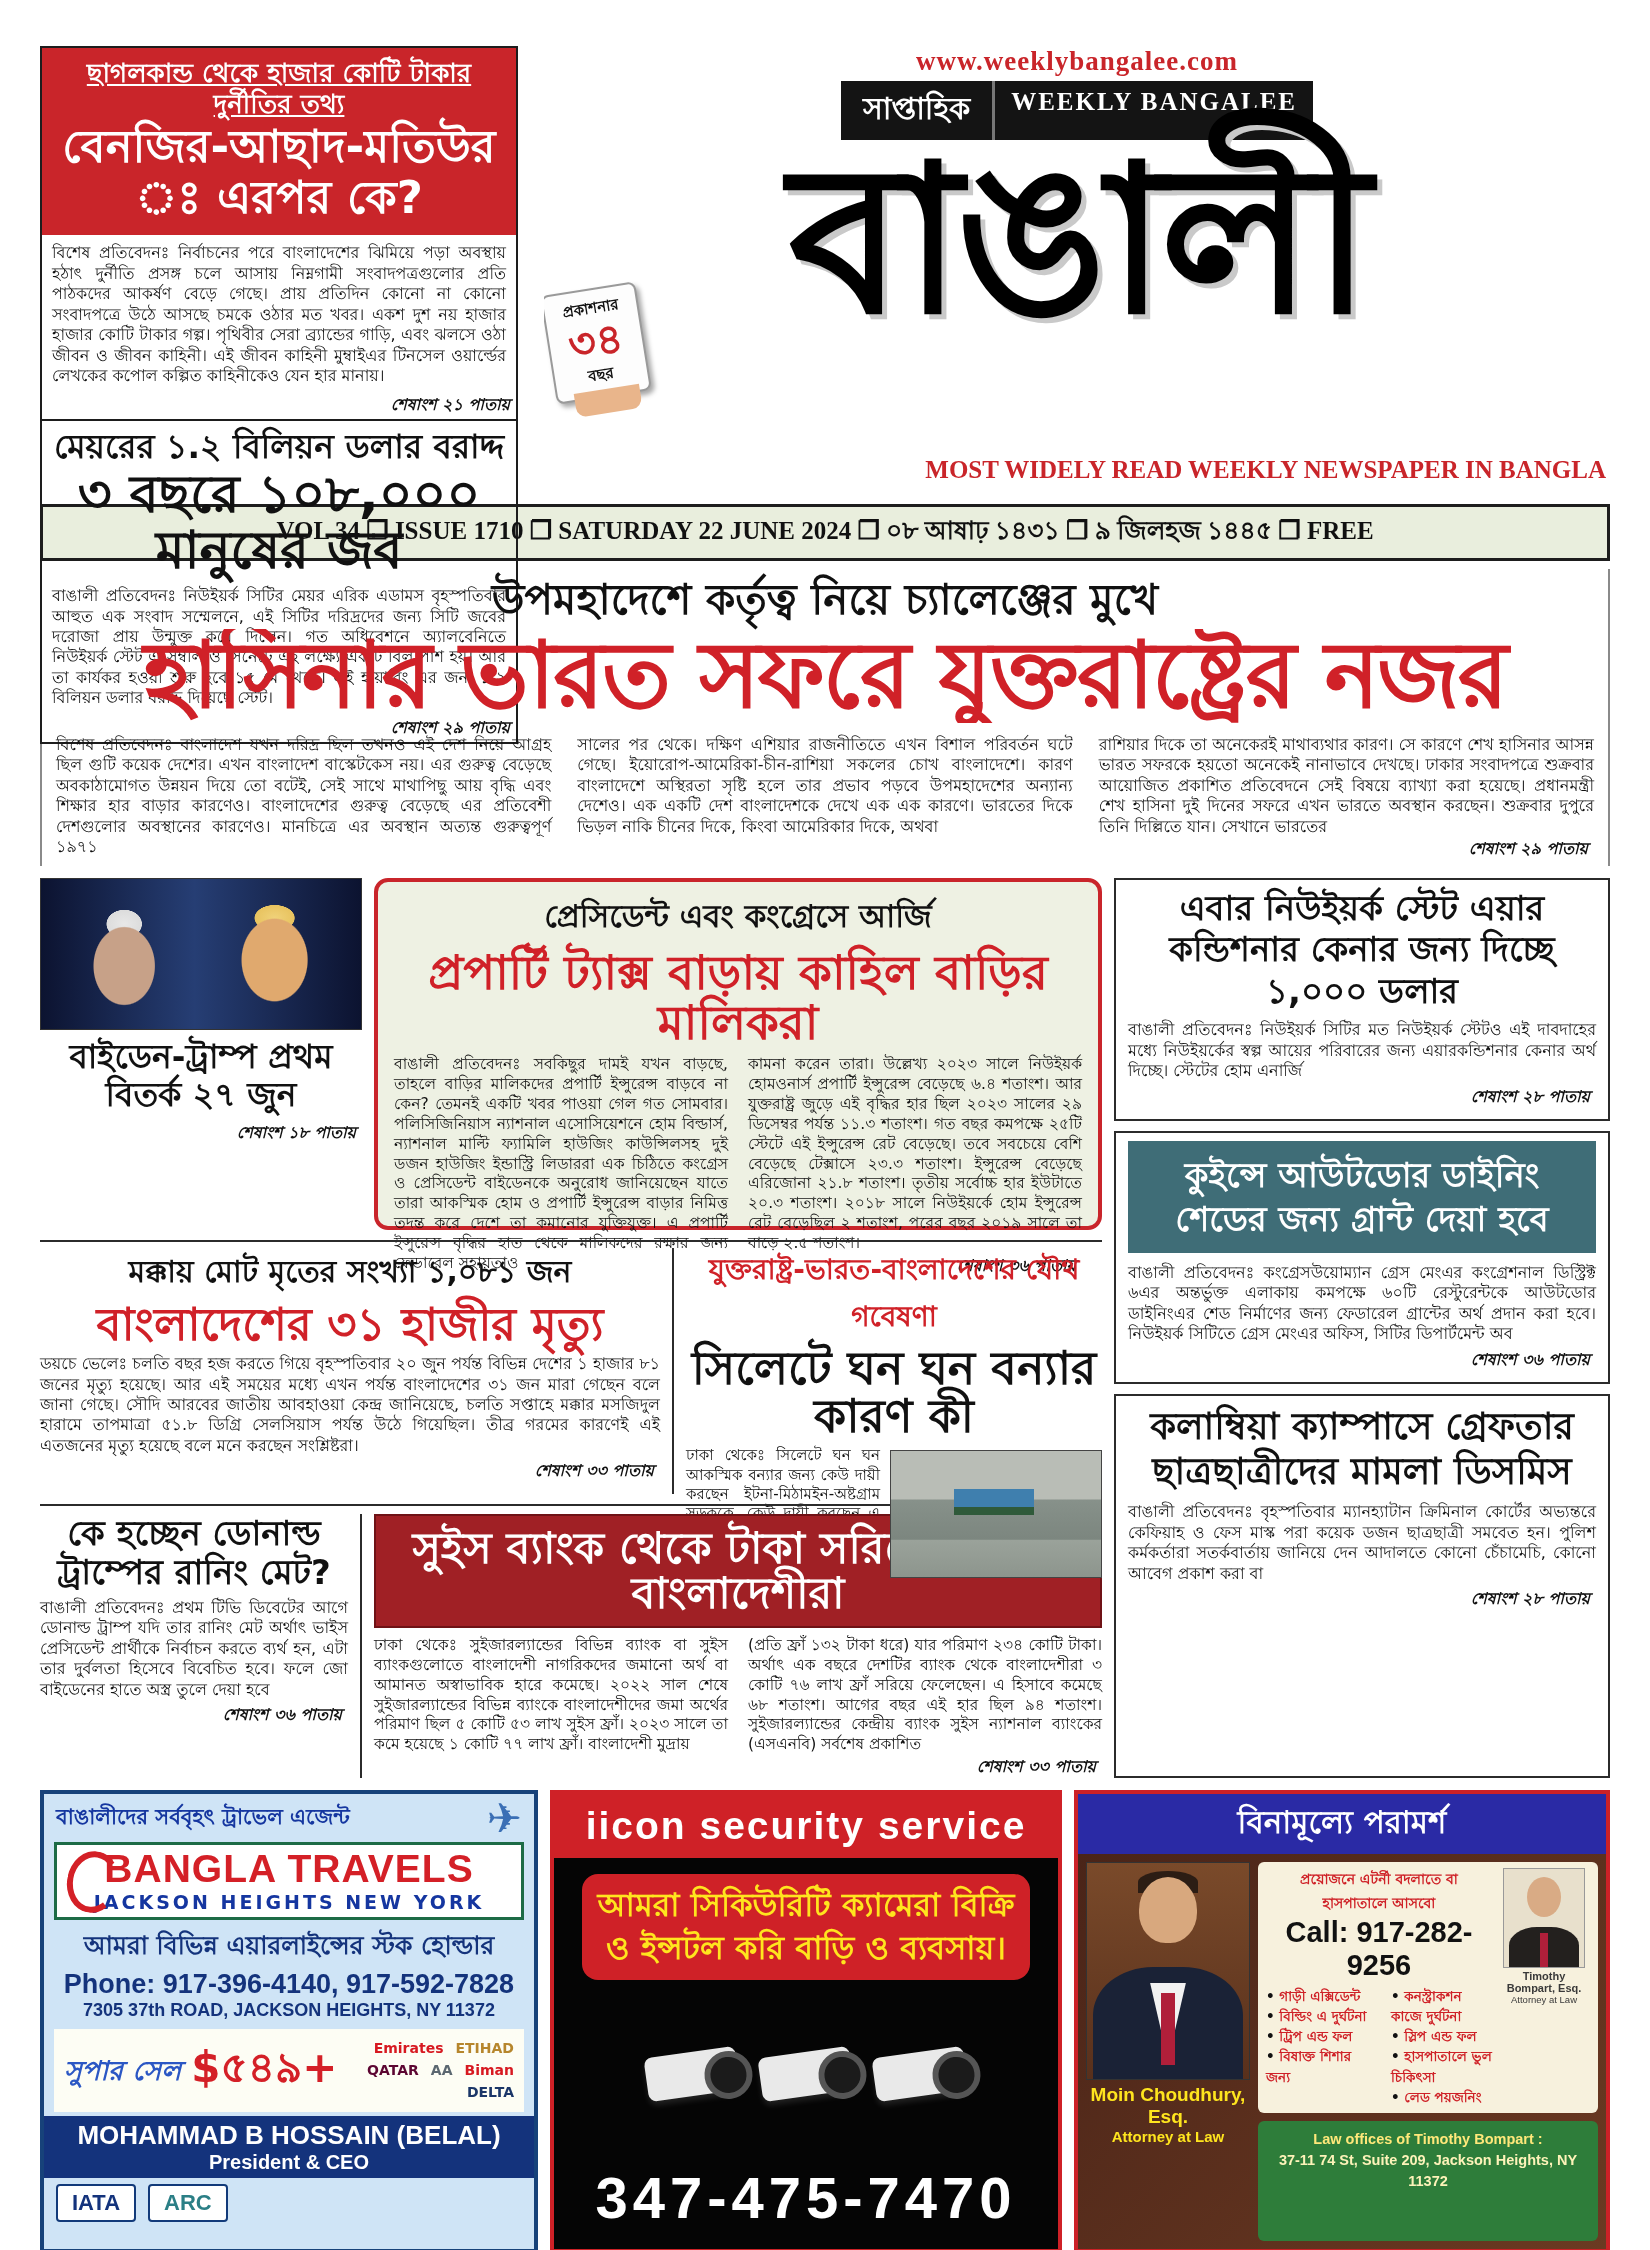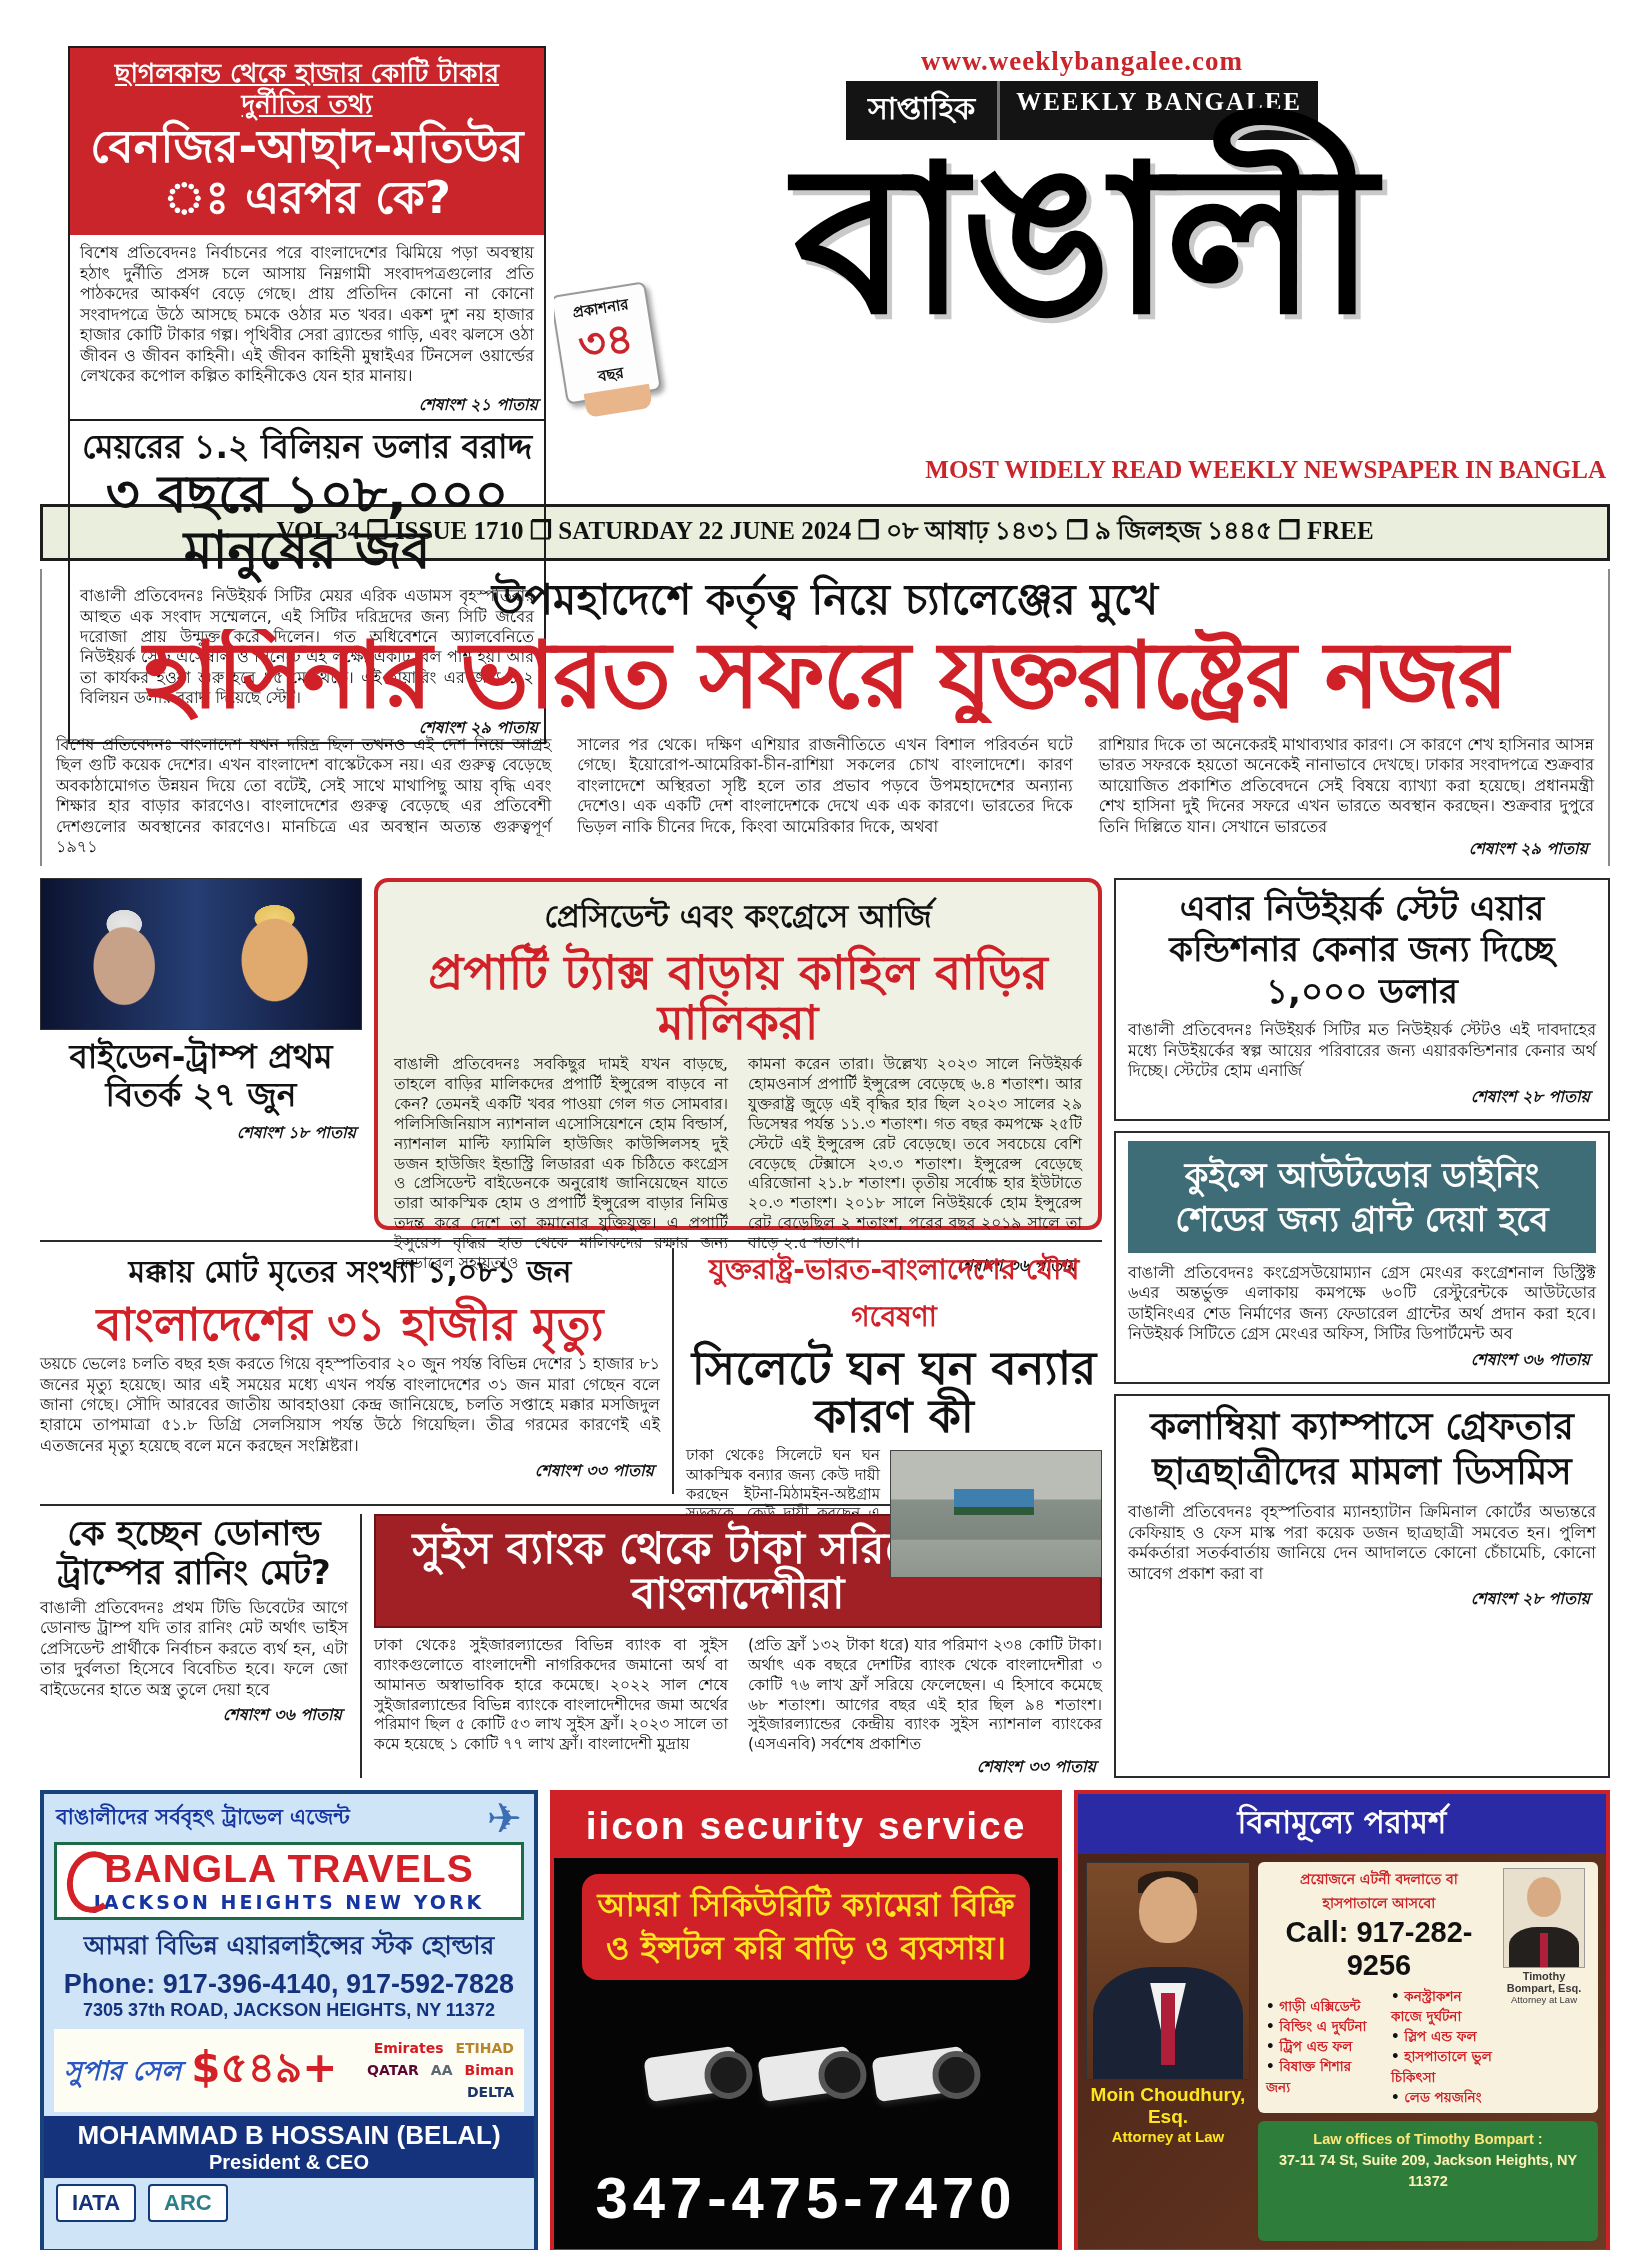--- a/index.html
+++ b/index.html
@@ -6,21 +6,21 @@
   html,body { background:#e8e8e8; }
   .page {
     width:1650px; height:2250px; margin:0 auto; background:#ffffff;
     padding:46px 40px 28px; overflow:hidden; position:relative;
     font-family:"DejaVu Sans", sans-serif; color:#111;
   }
   .justify { text-align:justify; }
   .cont { font-style:italic; text-align:right; font-weight:bold; font-size:16px; padding:2px 6px 0 0; }
 
   
-  .header { display:flex; gap:8px; height:448px;margin-left:28px; }
+  .header { display:flex; gap:26px; height:448px; }
   .tl { width:478px; display:flex; flex-direction:column; }
   .tl-box1 { border:2px solid #1d1d1d; }
   .red-head { background:#c9252a; color:#fff; text-align:center; padding:10px 8px 12px; }
   .red-kicker { font-size:26px; font-weight:bold; text-decoration:underline; line-height:1.2; }
   .red-headline { font-size:45px; font-weight:900; line-height:1.12; margin-top:2px; }
   .small-body { font-size:16px; line-height:1.28; padding:8px 10px 4px; }
   .tl-box2 { border:2px solid #1d1d1d; border-top:none; flex:1; }
   .kicker2 { font-size:33px; font-weight:bold; text-align:center; padding-top:8px; line-height:1.1; }
   .headline2 { font-size:52px; font-weight:900; text-align:center; line-height:1.08; }
 
@@ -139,21 +139,21 @@
   .moin-suit { position:absolute; left:50%; bottom:-8px; transform:translateX(-50%); width:150px; height:120px; background:#1a2236; border-radius:40% 40% 0 0; }
   .moin-shirt { position:absolute; left:50%; bottom:18px; transform:translateX(-50%); width:36px; height:78px; background:#f2f2f2; clip-path:polygon(50% 100%, 0 0, 100% 0); }
   .moin-tie { position:absolute; left:50%; bottom:14px; transform:translateX(-50%); width:14px; height:72px; background:#b01f3a; }
   .moin-name { color:#ffe51e; font-weight:900; font-size:19px; text-align:center; margin-top:4px; font-family:"Liberation Sans", sans-serif; }
   .moin-title { color:#ffe51e; font-weight:bold; font-size:15px; text-align:center; font-family:"Liberation Sans", sans-serif; }
   .law-right { flex:1; display:flex; flex-direction:column; padding:8px; }
   .cream { background:#f7f1dd; border-radius:6px; padding:6px 8px; display:flex; gap:6px; }
   .cream-left { flex:1; }
   .law-note { color:#cf2127; font-weight:bold; font-size:14px; text-align:center; }
   .law-call { color:#111; font-weight:900; font-size:29px; text-align:center; font-family:"Liberation Sans", sans-serif; }
-  .bullets { display:flex; gap:24px; margin-top:4px;align-items:center; }
+  .bullets { display:flex; gap:24px; margin-top:4px; }
   .bullets ul { list-style:none; flex:1; }
   .bullets li { color:#cf2127; font-weight:bold; font-size:13.5px; line-height:1.5; }
   .bullets li::before { content:"• "; color:#111; }
   .tim { width:92px; text-align:center; }
   .tim-photo { width:82px; height:100px; background:#e8e0cc; margin:0 auto; position:relative; border:1px solid #999; overflow:hidden; }
   .tim-head { position:absolute; left:50%; top:8px; transform:translateX(-50%); width:34px; height:40px; background:#d9ab85; border-radius:50%; }
   .tim-suit { position:absolute; left:50%; bottom:-6px; transform:translateX(-50%); width:70px; height:46px; background:#23201e; border-radius:40% 40% 0 0; }
   .tim-tie { position:absolute; left:50%; bottom:0; transform:translateX(-50%); width:8px; height:34px; background:#b01f3a; }
   .tim-name { font-size:11px; font-weight:bold; color:#3a3a3a; margin-top:2px; font-family:"Liberation Sans", sans-serif; }
   .tim-title { font-size:9.5px; color:#3a3a3a; font-family:"Liberation Sans", sans-serif; }

